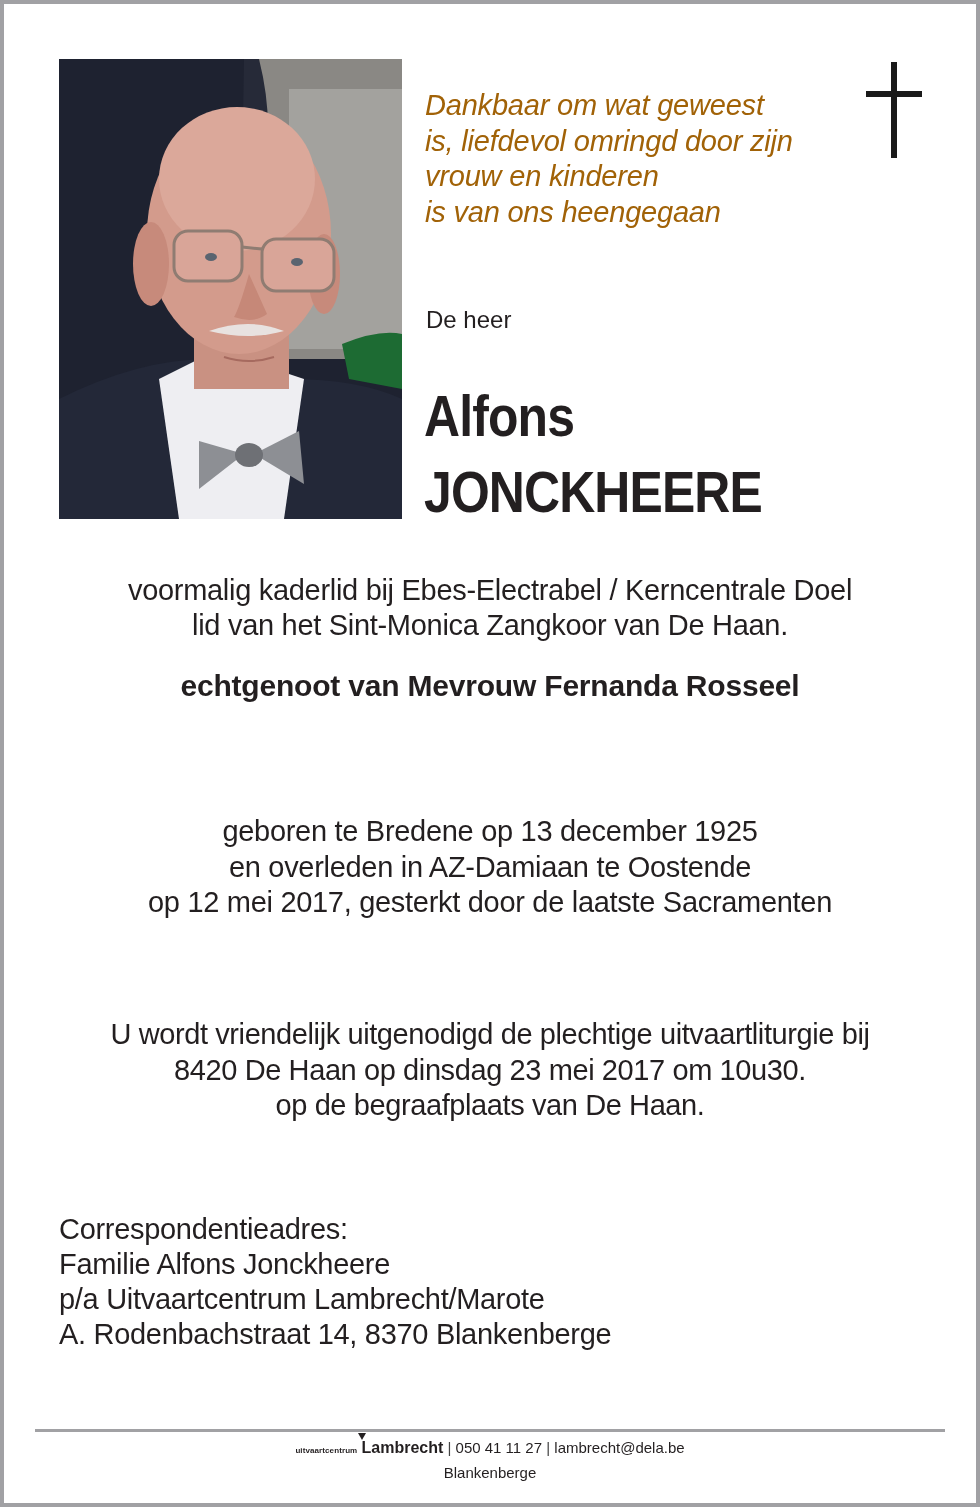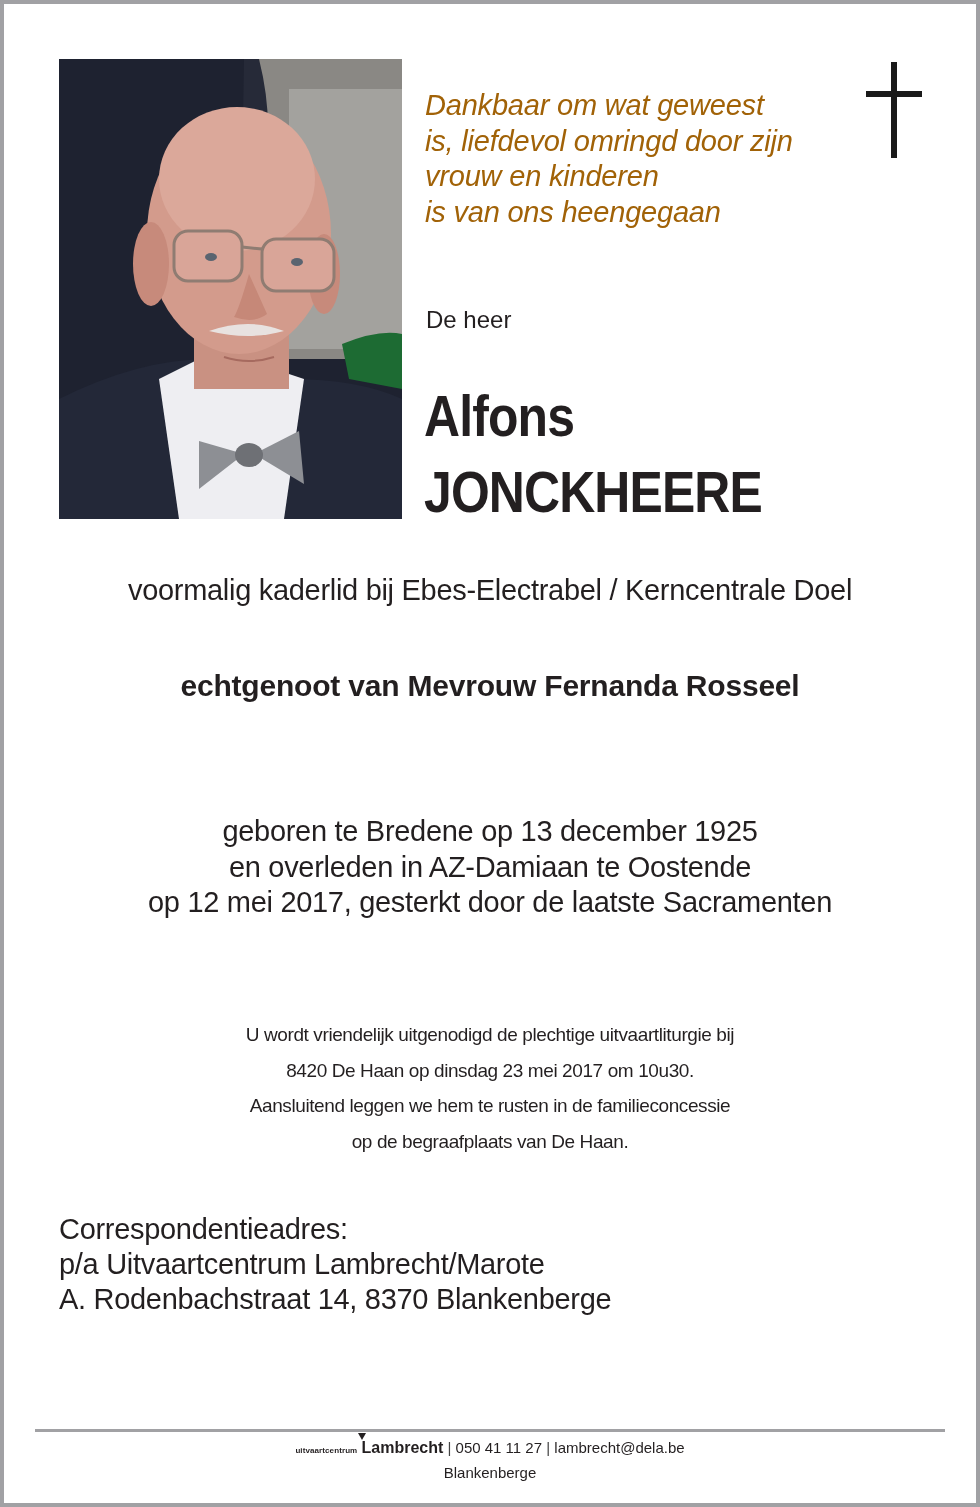--- a/index.html
+++ b/index.html
@@ -16,21 +16,21 @@
   .cross .v { position: absolute; left: 25px; top: 0; width: 6px; height: 96px; background: #1a1a1a; }
   .cross .h { position: absolute; left: 0; top: 29px; width: 56px; height: 6px; background: #1a1a1a; }
   .salutation { position: absolute; left: 426px; top: 302px; font-size: 24px; line-height: 36px; }
   .name { position: absolute; left: 424px; top: 378px; font-size: 58px; line-height: 76px; font-weight: bold;
           letter-spacing: -1px; transform: scaleX(0.86); transform-origin: left top; color: #231f20; }
   .name div { white-space: nowrap; }
   .center-block { position: absolute; left: 40px; width: 900px; text-align: center; }
   .occupation { top: 573px; font-size: 29px; line-height: 35px; letter-spacing: -0.3px; }
   .spouse { top: 667px; font-size: 30px; line-height: 38px; font-weight: bold; letter-spacing: -0.2px; }
   .life { top: 814px; font-size: 29px; line-height: 35.5px; letter-spacing: -0.3px; }
-  .funeral { top: 1017px; font-size: 19px; line-height: 35.5px; letter-spacing: -0.4px; }
+  .funeral { top: 1017px; font-size: 29px; line-height: 35.5px; letter-spacing: -0.4px; }
   .correspondence { position: absolute; left: 59px; top: 1212px; font-size: 29px; line-height: 35px; letter-spacing: -0.3px; }
   .center-block div, .correspondence div { white-space: nowrap; }
   .footer-rule { position: absolute; left: 35px; top: 1429px; width: 910px; height: 3px; background: #a1a1a4; }
   .footer { position: absolute; left: 0; top: 1437px; width: 980px; text-align: center; font-size: 15px; line-height: 22px; color: #231f20; }
   .footer .brand-small { font-size: 8px; font-weight: bold; letter-spacing: 0.1px; }
   .footer .brand { font-weight: bold; font-size: 16px; position: relative; }
   .footer .brand .tri { position: absolute; left: -4px; top: -6px; width: 0; height: 0;
                         border-left: 4px solid transparent; border-right: 4px solid transparent; border-top: 7px solid #231f20; }
   .footer .sep { color: #444; }
 </style>
@@ -81,41 +81,42 @@
 
 <div class="salutation">De heer</div>
 
 <div class="name">
   <div>Alfons</div>
   <div>JONCKHEERE</div>
 </div>
 
 <div class="center-block occupation">
   <div>voormalig kaderlid bij Ebes-Electrabel / Kerncentrale Doel</div>
+  <div>lid van het Sint-Monica Zangkoor van De Haan.</div>
 </div>
 
 <div class="center-block spouse">
   <div>echtgenoot van Mevrouw Fernanda Rosseel</div>
 </div>
 
 <div class="center-block life">
   <div>geboren te Bredene op 13 december 1925</div>
   <div>en overleden in AZ-Damiaan te Oostende</div>
   <div>op 12 mei 2017, gesterkt door de laatste Sacramenten</div>
 </div>
 
 <div class="center-block funeral">
   <div>U wordt vriendelijk uitgenodigd de plechtige uitvaartliturgie bij</div>
   <div>8420 De Haan op dinsdag 23 mei 2017 om 10u30.</div>
-  <div>Aansluitend leggen we hem te rusten in de familieconcessie</div>
   <div>op de begraafplaats van De Haan.</div>
 </div>
 
 <div class="correspondence">
   <div>Correspondentieadres:</div>
+  <div>Familie Alfons Jonckheere</div>
   <div>p/a Uitvaartcentrum Lambrecht/Marote</div>
   <div>A. Rodenbachstraat 14, 8370 Blankenberge</div>
 </div>
 
 <div class="footer-rule"></div>
 
 <div class="footer">
   <div>
     <span class="brand-small">uitvaartcentrum</span>
     <span class="brand"><span class="tri"></span><span>Lambrecht</span></span>

